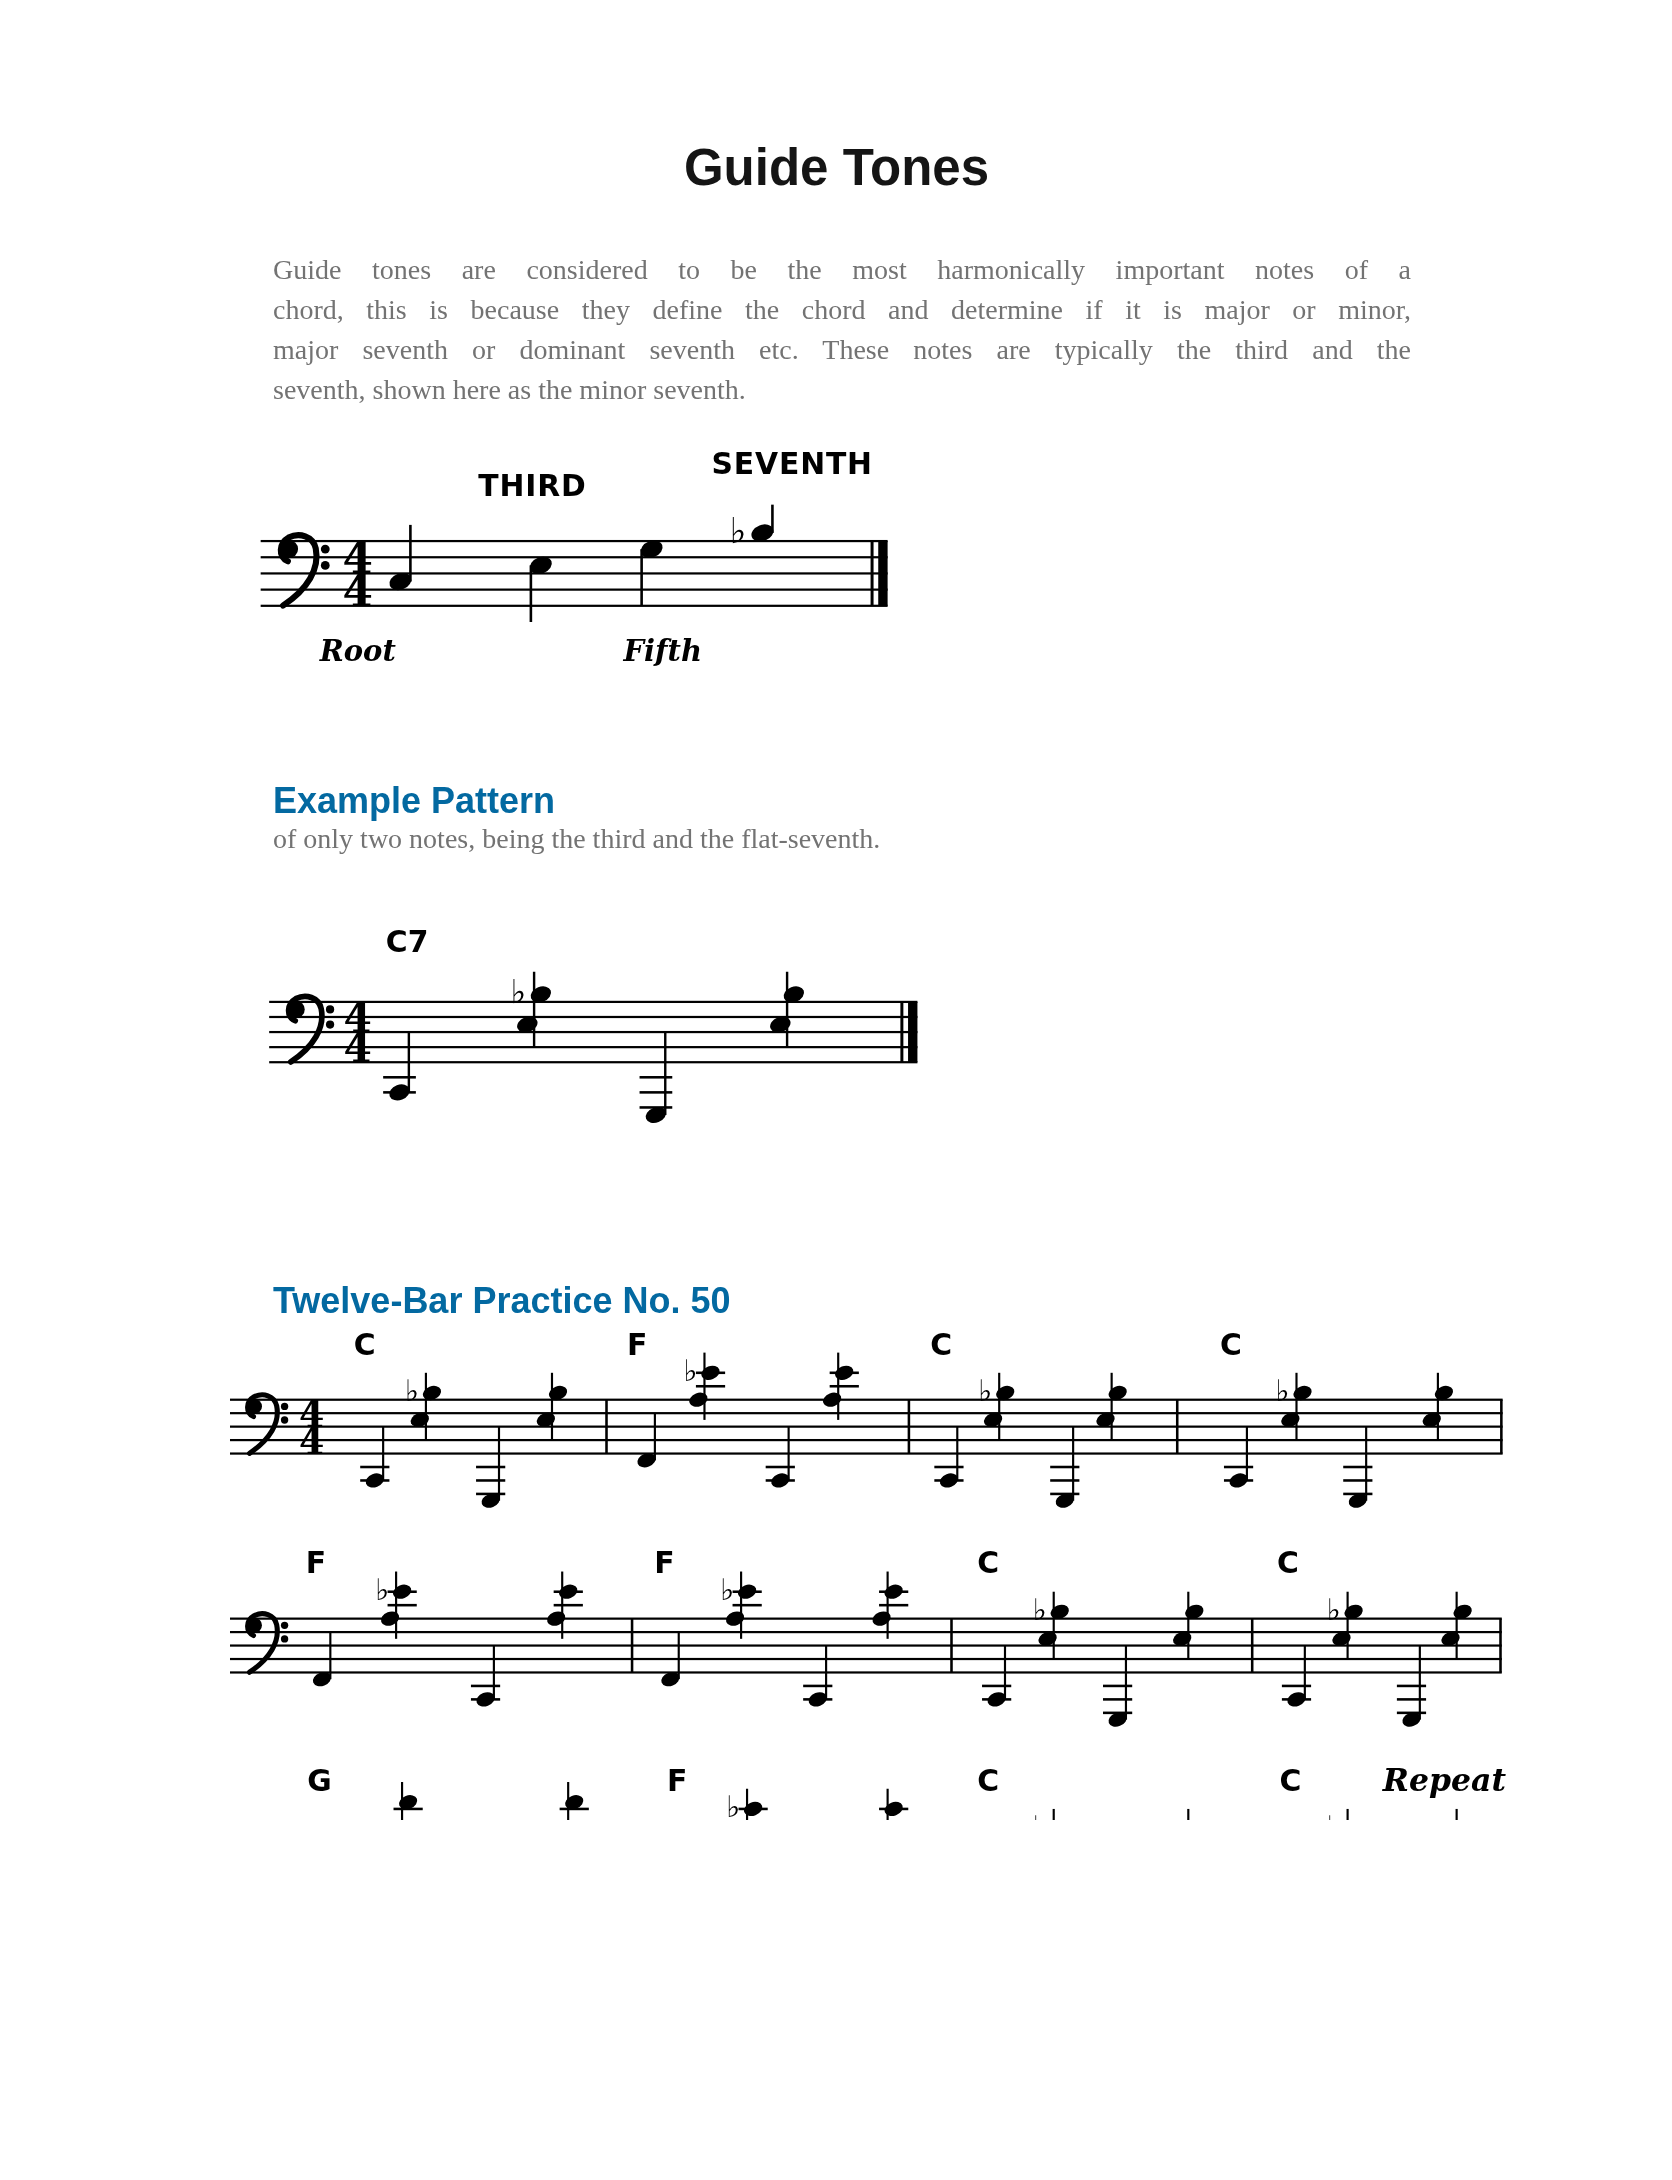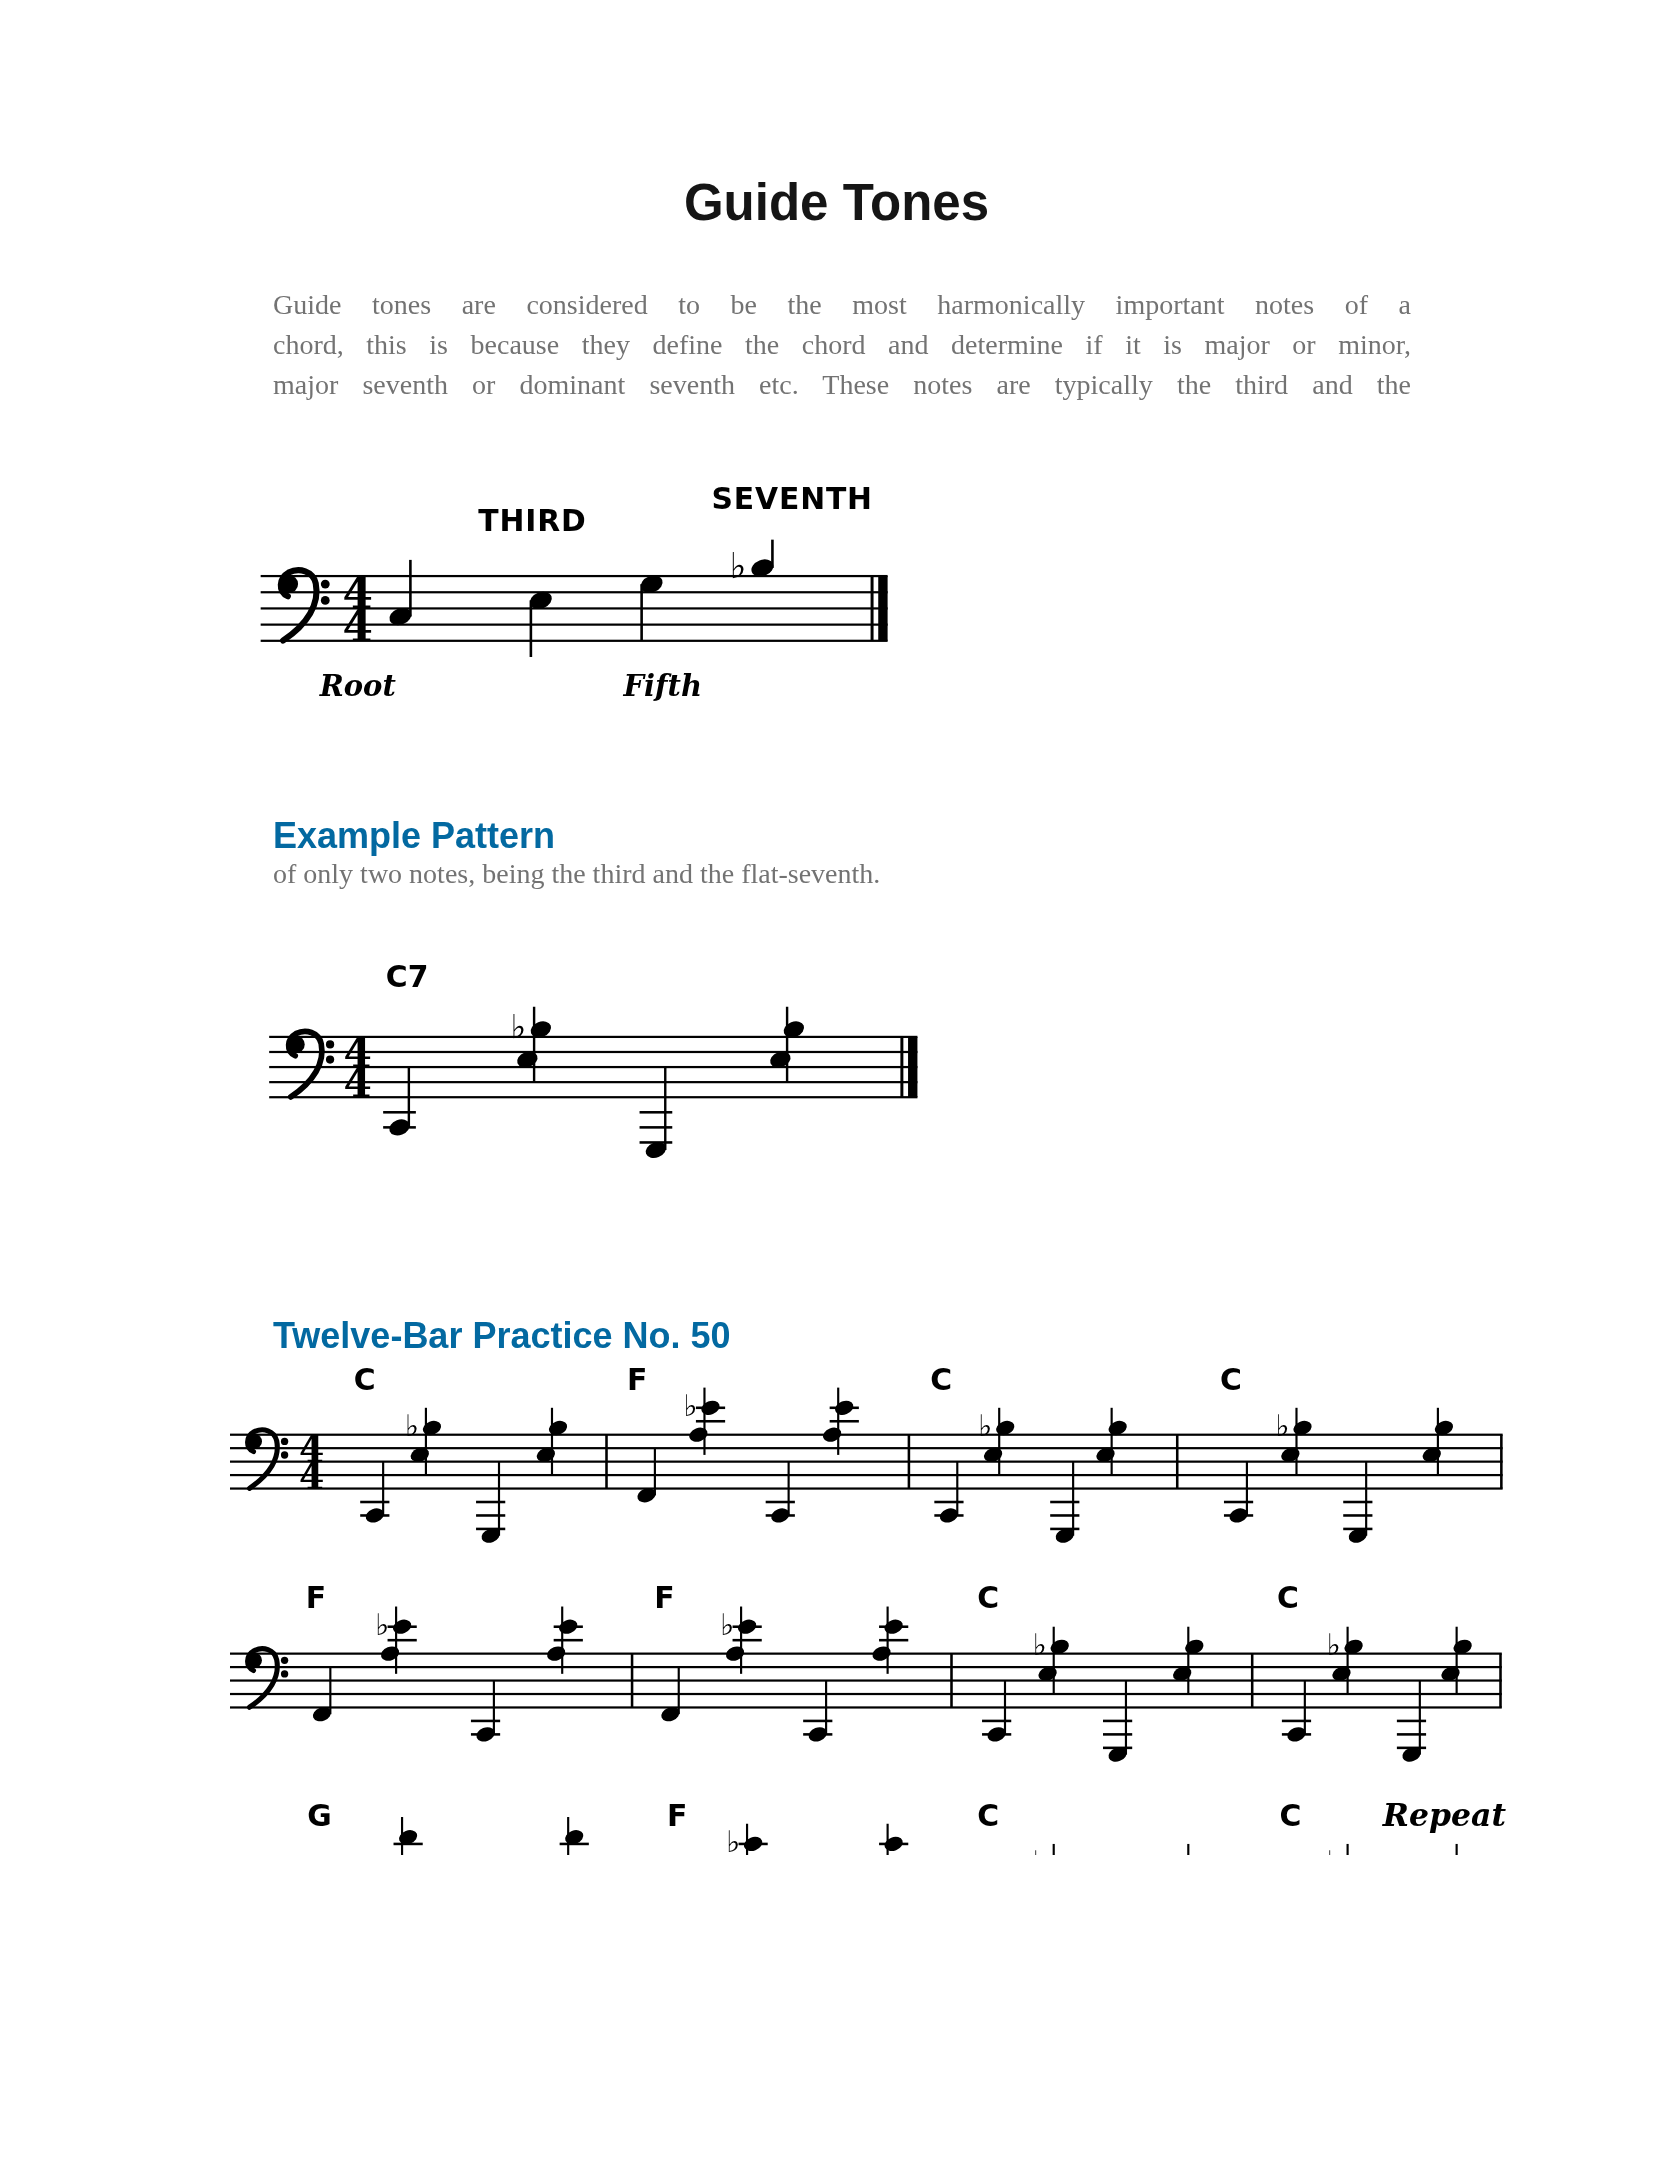--- a/index.html
+++ b/index.html
@@ -1,17 +1,17 @@
 <!DOCTYPE html>
 <html style="font-size:13.6px"><head>
 <meta charset="utf-8">
 <style>
   html,body{margin:0;padding:0;background:#ffffff;}
   .page{position:relative;width:1673px;height:1820px;background:#ffffff;overflow:hidden;
-        font-family:"Liberation Serif",serif;color:#111;margin-top:35px;}
+        font-family:"Liberation Serif",serif;color:#111;}
   .title{position:absolute;top:108px;left:0;right:0;text-align:center;
          font-family:"Liberation Sans",sans-serif;font-weight:700;font-size:51px;line-height:1;color:#151515;}
   .para{position:absolute;left:273px;width:1138px;font-size:28px;line-height:40px;color:#737373;}
   .jline{text-align:justify;text-align-last:justify;}
   .heading{position:absolute;left:273px;font-family:"Liberation Sans",sans-serif;
            font-weight:700;font-size:36px;line-height:1;color:#0369a1;}
   #para1{top:250px;}
   #heading1{top:753px;}
   #para2{top:819px;}
   #heading2{top:1253px;}
@@ -29,20 +29,21 @@
 <body>
 
 <div class="page">
 
   <h1 class="title">Guide Tones</h1>
 
   <div class="para" id="para1">
     <div class="jline">Guide tones are considered to be the most harmonically important notes of a</div>
     <div class="jline">chord, this is because they define the chord and determine if it is major or minor,</div>
     <div class="jline">major seventh or dominant seventh etc. These notes are typically the third and the</div>
+    <div>seventh, shown here as the minor seventh.</div>
   </div>
 
   <h2 class="heading" id="heading1">Example Pattern</h2>
 
   <div class="para" id="para2">
     <div>of only two notes, being the third and the flat-seventh.</div>
   </div>
 
   <h2 class="heading" id="heading2">Twelve-Bar Practice No. 50</h2>
 

